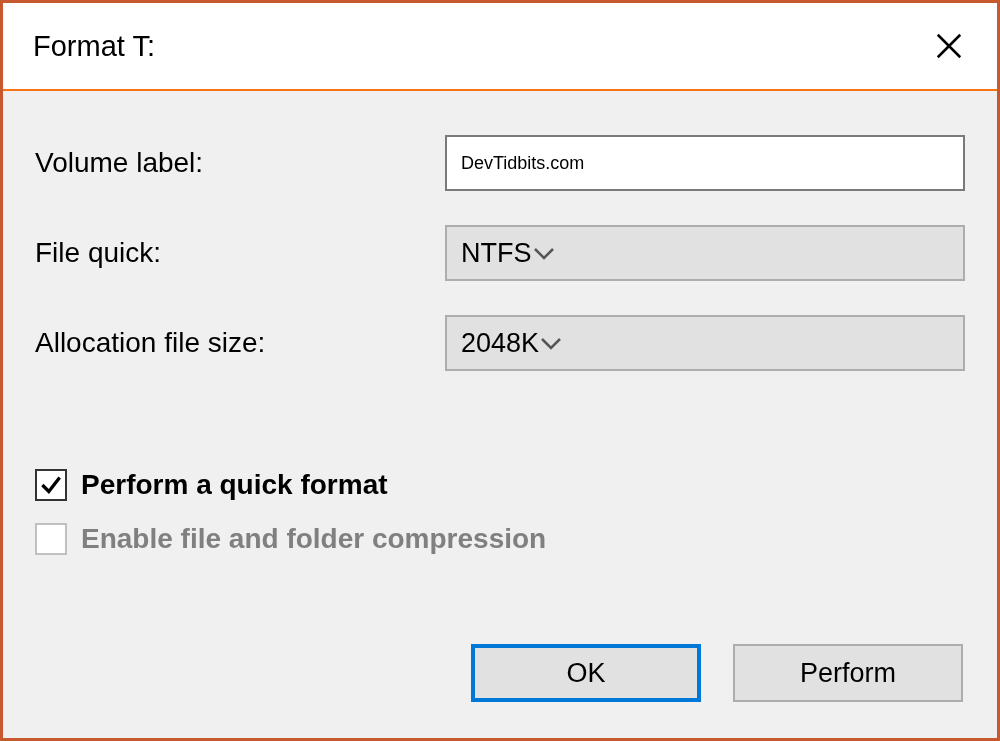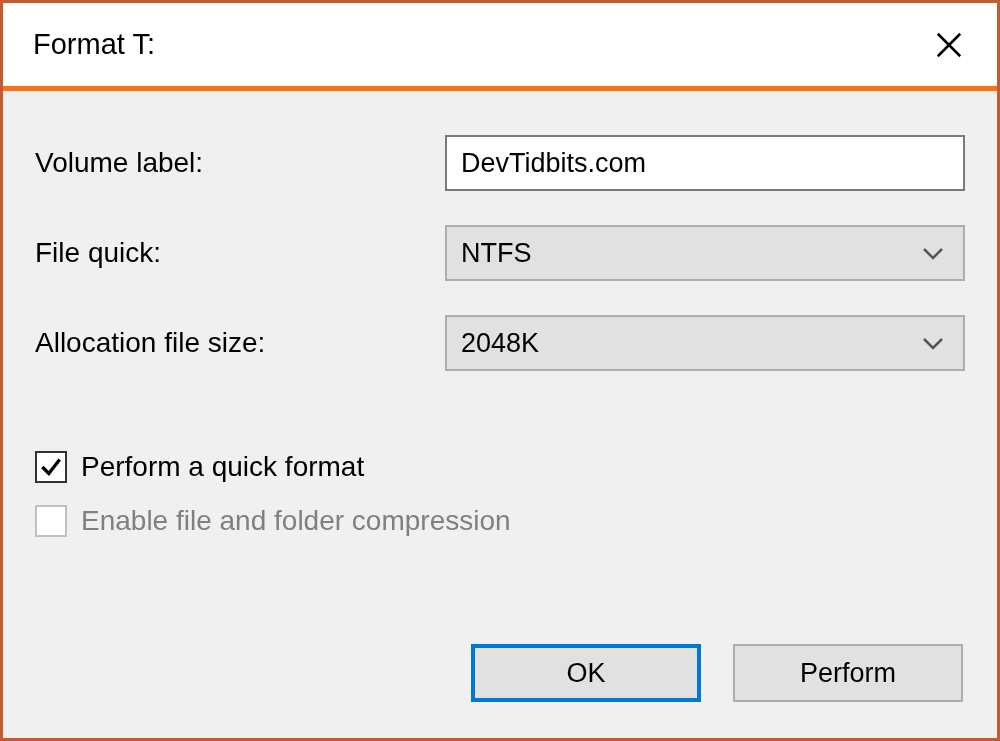--- a/index.html
+++ b/index.html
@@ -18,21 +18,21 @@
       display: flex;
       flex-direction: column;
     }
     .titlebar {
       background: #ffffff;
       height: 88px;
       display: flex;
       align-items: center;
       justify-content: space-between;
       padding: 0 28px 0 30px;
-      border-bottom: 5px solid #f97316;
+      border-bottom: 2px solid #f97316;
     }
     .title {
       font-size: 29px;
       color: #000;
     }
     .close-btn {
       width: 40px;
       height: 40px;
       display: flex;
       align-items: center;
@@ -56,48 +56,48 @@
       gap: 28px;
     }
     .form-label {
       width: 382px;
       font-size: 28px;
       color: #000;
     }
     .text-input {
       flex: 1;
       height: 56px;
-      font-size: 27px;
+      font-size: 18px;
       font-family: inherit;
       padding: 0 14px;
       border: 2px solid #7a7a7a;
       background: #fff;
       color: #000;
     }
     .dropdown {
       flex: 1;
       height: 56px;
       border: 2px solid #adadad;
       background: #e1e1e1;
       display: flex;
       align-items: center;
-      justify-content: space-between;
       padding: 0 18px 0 14px;
       cursor: pointer;
     }
     .dropdown-text {
       font-size: 27px;
       color: #000;
     }
     .chevron {
       width: 24px;
       height: 16px;
     }
     .checkbox-group {
-      margin-top: 46px;
+      margin-top: 64px;
+      font-weight: bold;
     }
     .checkbox-row {
       display: flex;
       align-items: center;
       margin-bottom: 22px;
     }
     .checkbox {
       width: 32px;
       height: 32px;
       border: 2px solid #333;

